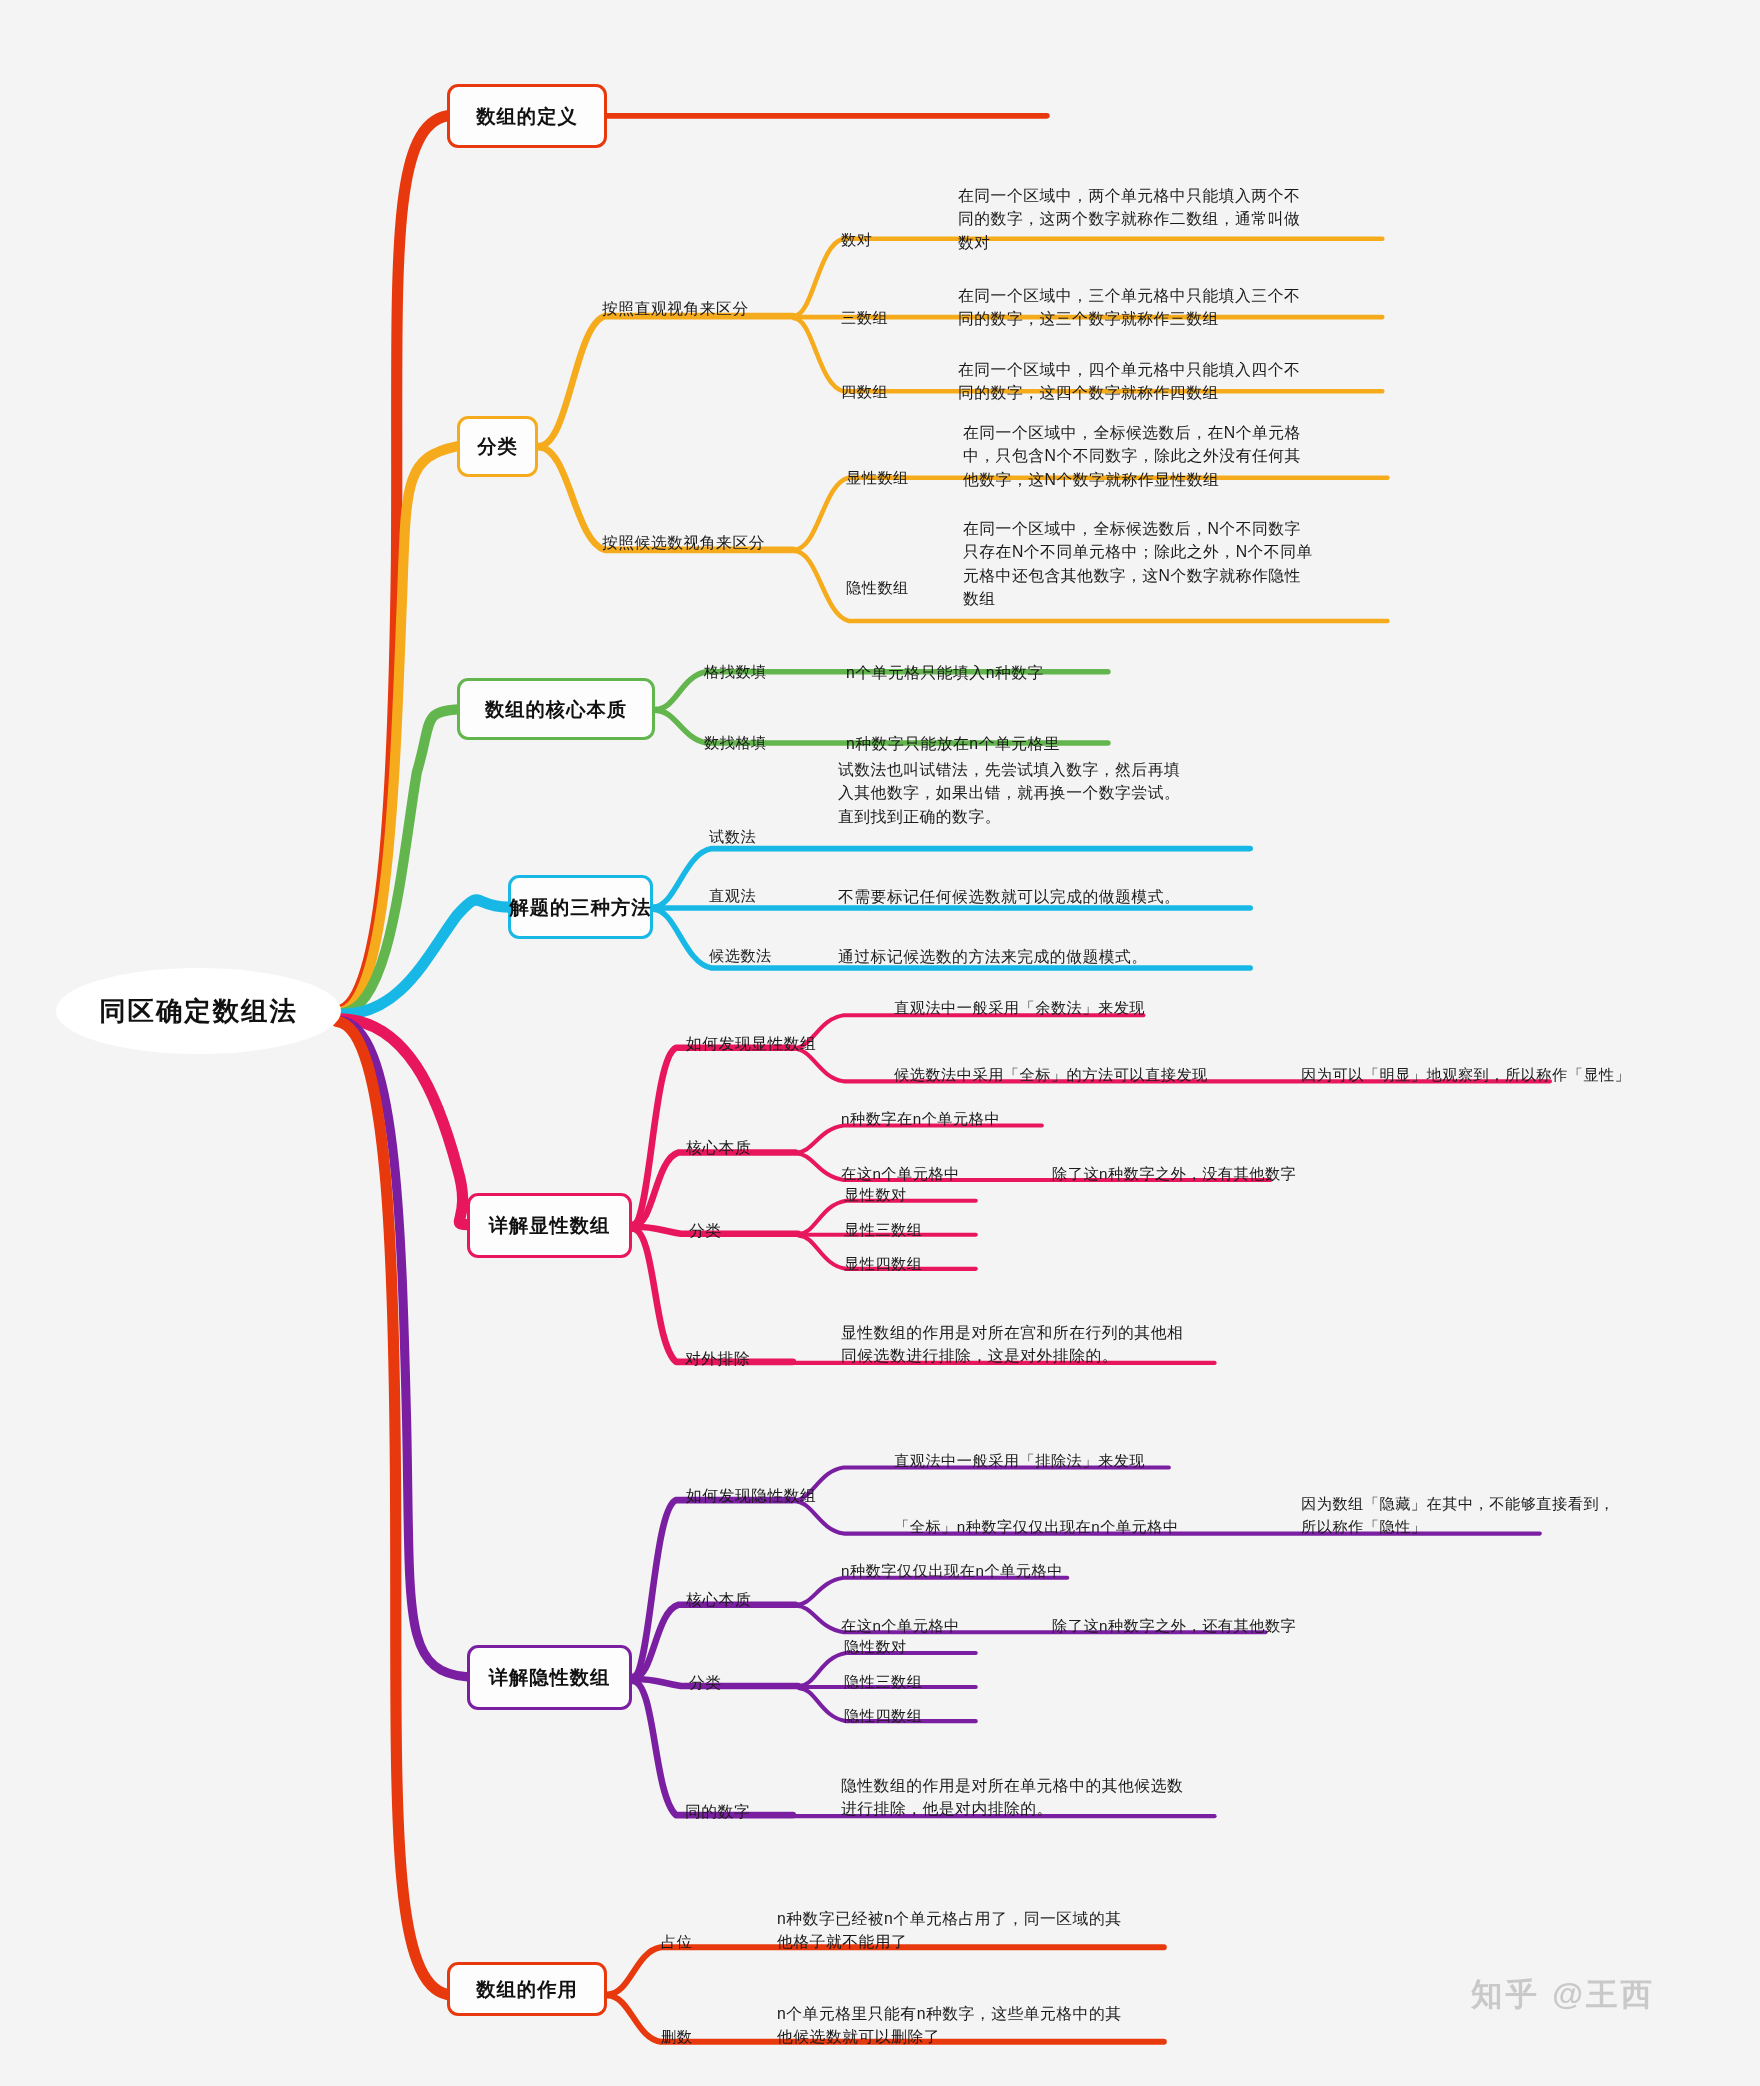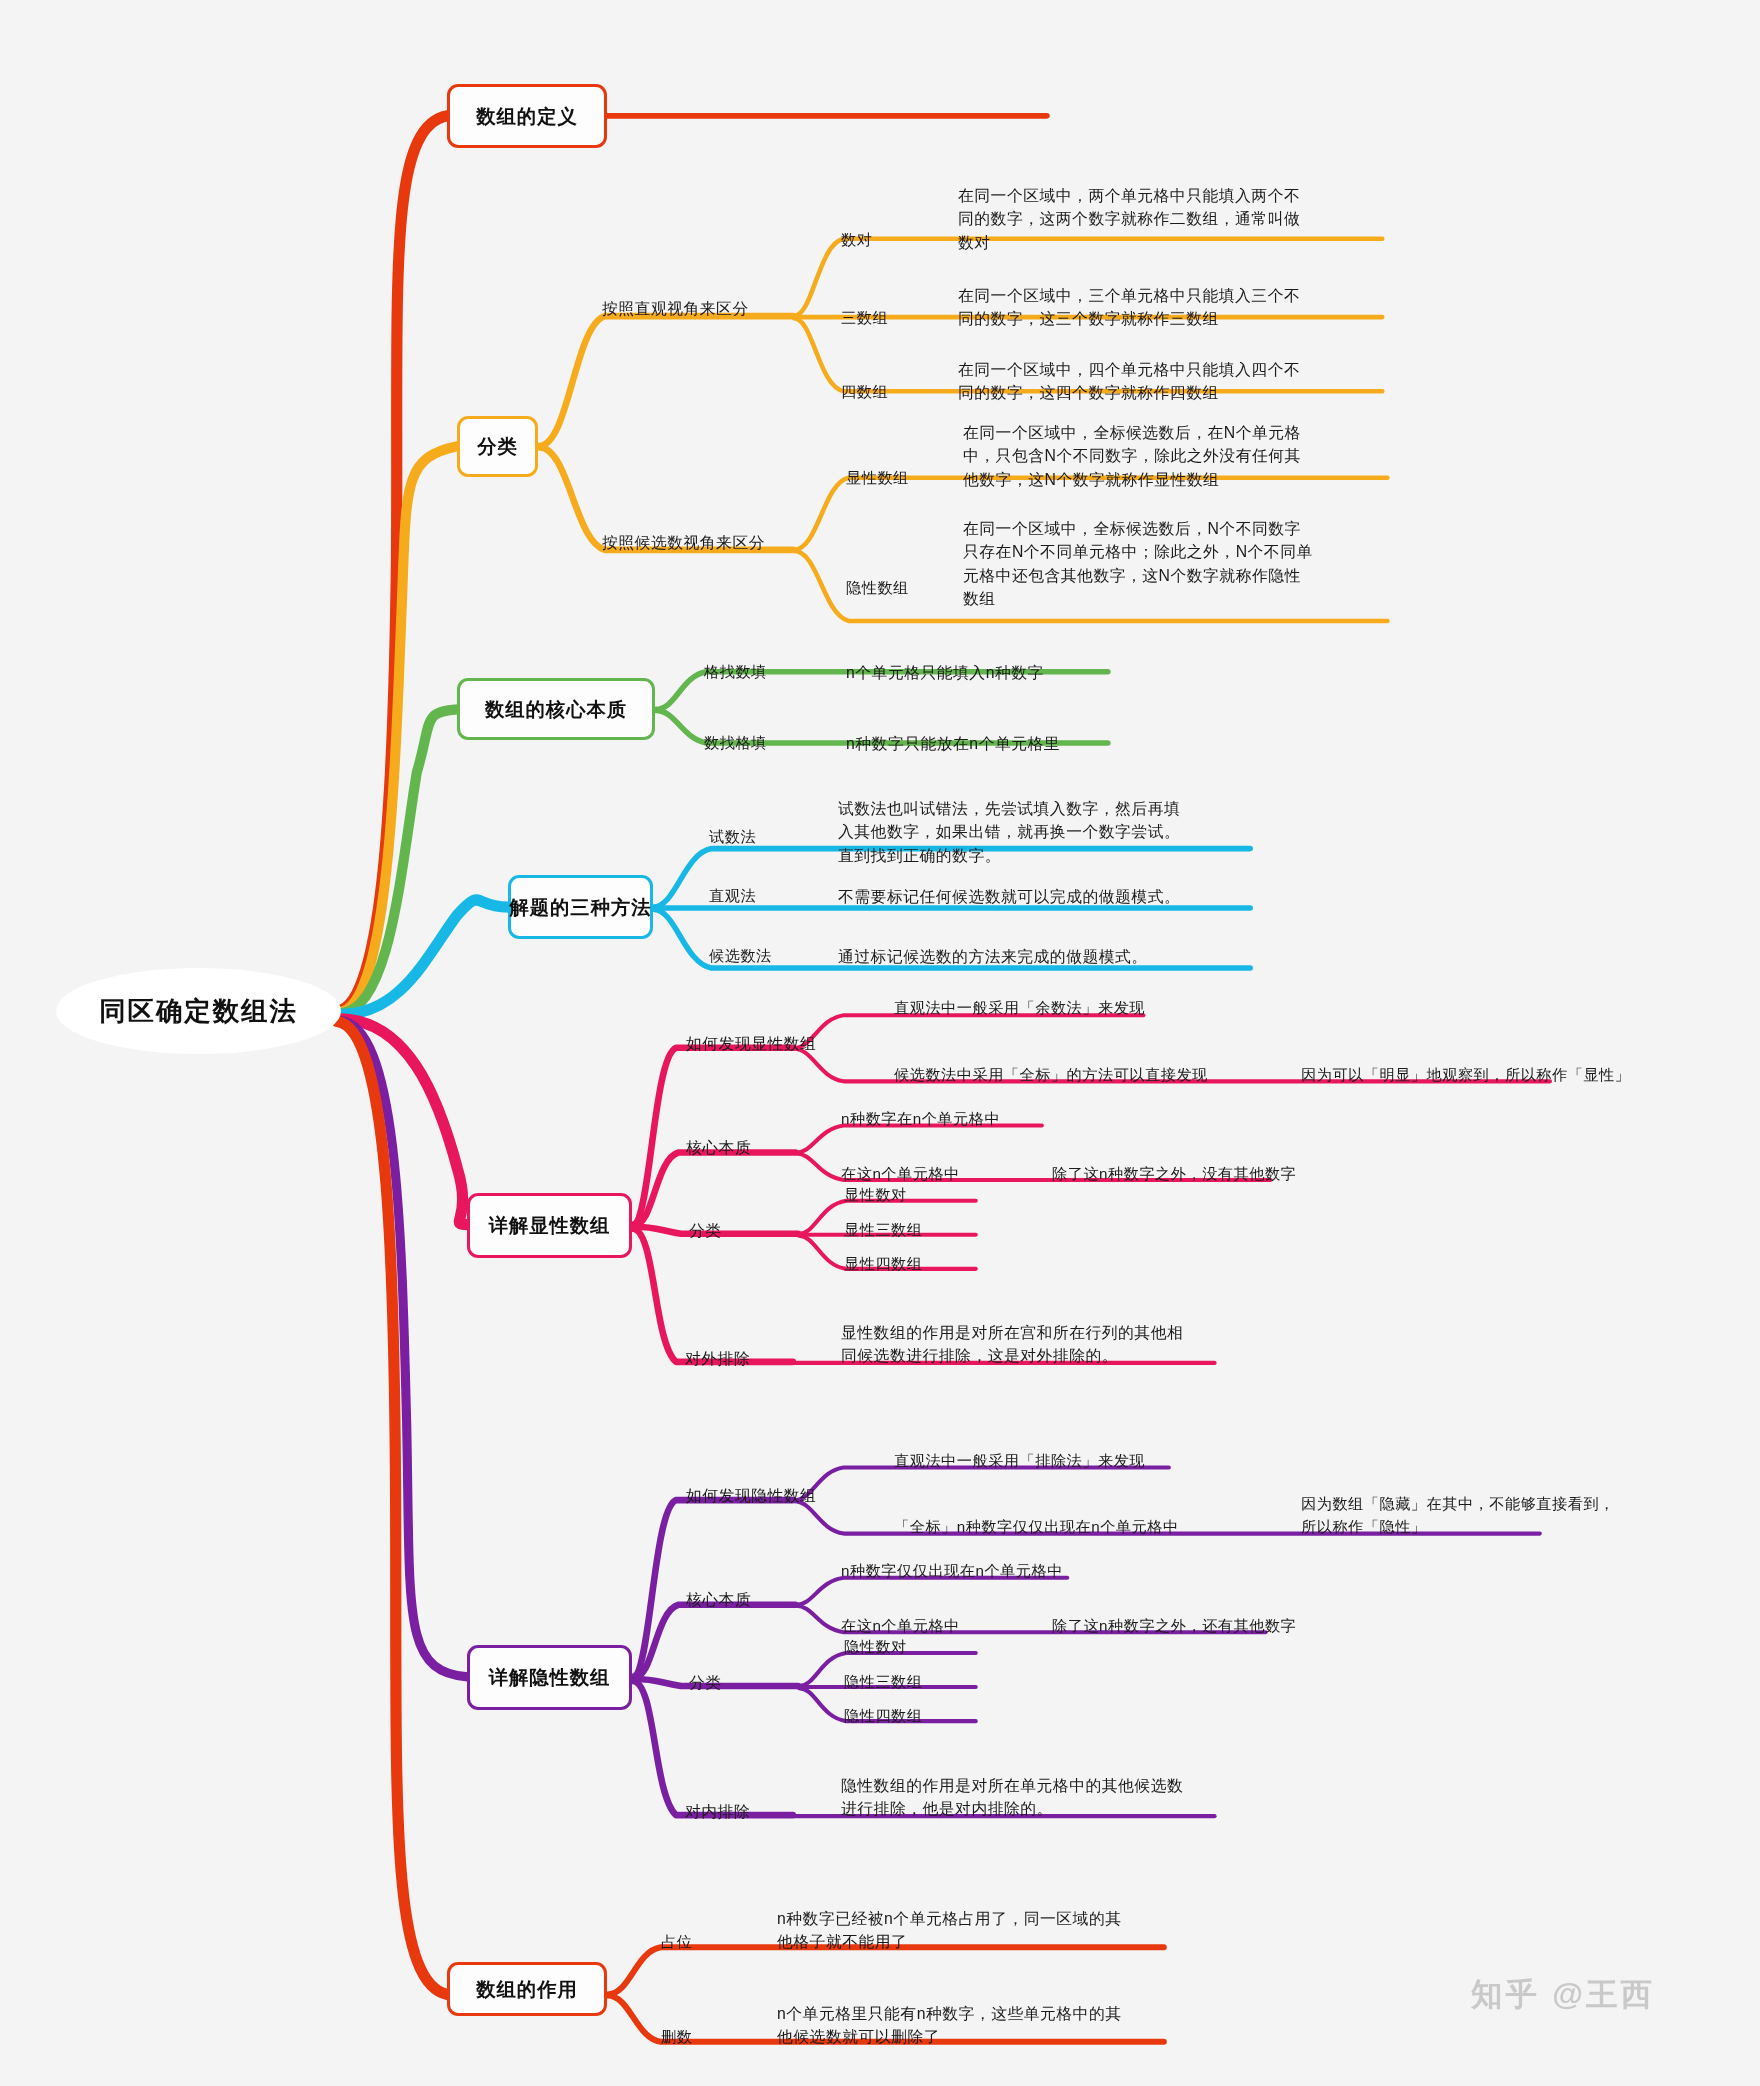--- a/index.html
+++ b/index.html
@@ -204,21 +204,21 @@
 元格中还包含其他数字，这N个数字就称作隐性
 数组</div>
 
     <div class="lbl leaf" style="left:704px;top:661px;">格找数填</div>
     <div class="lbl" style="left:846px;top:661px;">n个单元格只能填入n种数字</div>
 
     <div class="lbl leaf" style="left:704px;top:732px;">数找格填</div>
     <div class="lbl" style="left:846px;top:732px;">n种数字只能放在n个单元格里</div>
 
     <div class="lbl leaf" style="left:709px;top:826px;">试数法</div>
-    <div class="lbl" style="left:838px;top:797px;width:376px;">试数法也叫试错法，先尝试填入数字，然后再填
+    <div class="lbl" style="left:838px;top:758px;width:376px;">试数法也叫试错法，先尝试填入数字，然后再填
 入其他数字，如果出错，就再换一个数字尝试。
 直到找到正确的数字。</div>
 
     <div class="lbl leaf" style="left:709px;top:885px;">直观法</div>
     <div class="lbl" style="left:838px;top:885px;">不需要标记任何候选数就可以完成的做题模式。</div>
 
     <div class="lbl leaf" style="left:709px;top:945px;">候选数法</div>
     <div class="lbl" style="left:838px;top:945px;">通过标记候选数的方法来完成的做题模式。</div>
 
     <div class="lbl sub" style="left:686px;top:1032px;">如何发现显性数组</div>
@@ -249,21 +249,21 @@
     <div class="lbl sub" style="left:686px;top:1588px;">核心本质</div>
     <div class="lbl leaf" style="left:841px;top:1560px;">n种数字仅仅出现在n个单元格中</div>
     <div class="lbl leaf" style="left:841px;top:1615px;">在这n个单元格中</div>
     <div class="lbl leaf" style="left:1052px;top:1615px;">除了这n种数字之外，还有其他数字</div>
 
     <div class="lbl sub" style="left:689px;top:1671px;">分类</div>
     <div class="lbl leaf" style="left:844px;top:1636px;">隐性数对</div>
     <div class="lbl leaf" style="left:844px;top:1671px;">隐性三数组</div>
     <div class="lbl leaf" style="left:844px;top:1705px;">隐性四数组</div>
 
-    <div class="lbl sub" style="left:685px;top:1800px;">对内排除</div>
+    <div class="lbl sub" style="left:685px;top:1800px;">同的数字</div>
     <div class="lbl" style="left:841px;top:1774px;width:386px;">隐性数组的作用是对所在单元格中的其他候选数
 进行排除，他是对内排除的。</div>
 
     <div class="lbl leaf" style="left:661px;top:1931px;">占位</div>
     <div class="lbl" style="left:777px;top:1907px;width:386px;">n种数字已经被n个单元格占用了，同一区域的其
 他格子就不能用了</div>
 
     <div class="lbl leaf" style="left:661px;top:2026px;">删数</div>
     <div class="lbl" style="left:777px;top:2002px;width:386px;">n个单元格里只能有n种数字，这些单元格中的其
 他候选数就可以删除了</div>

